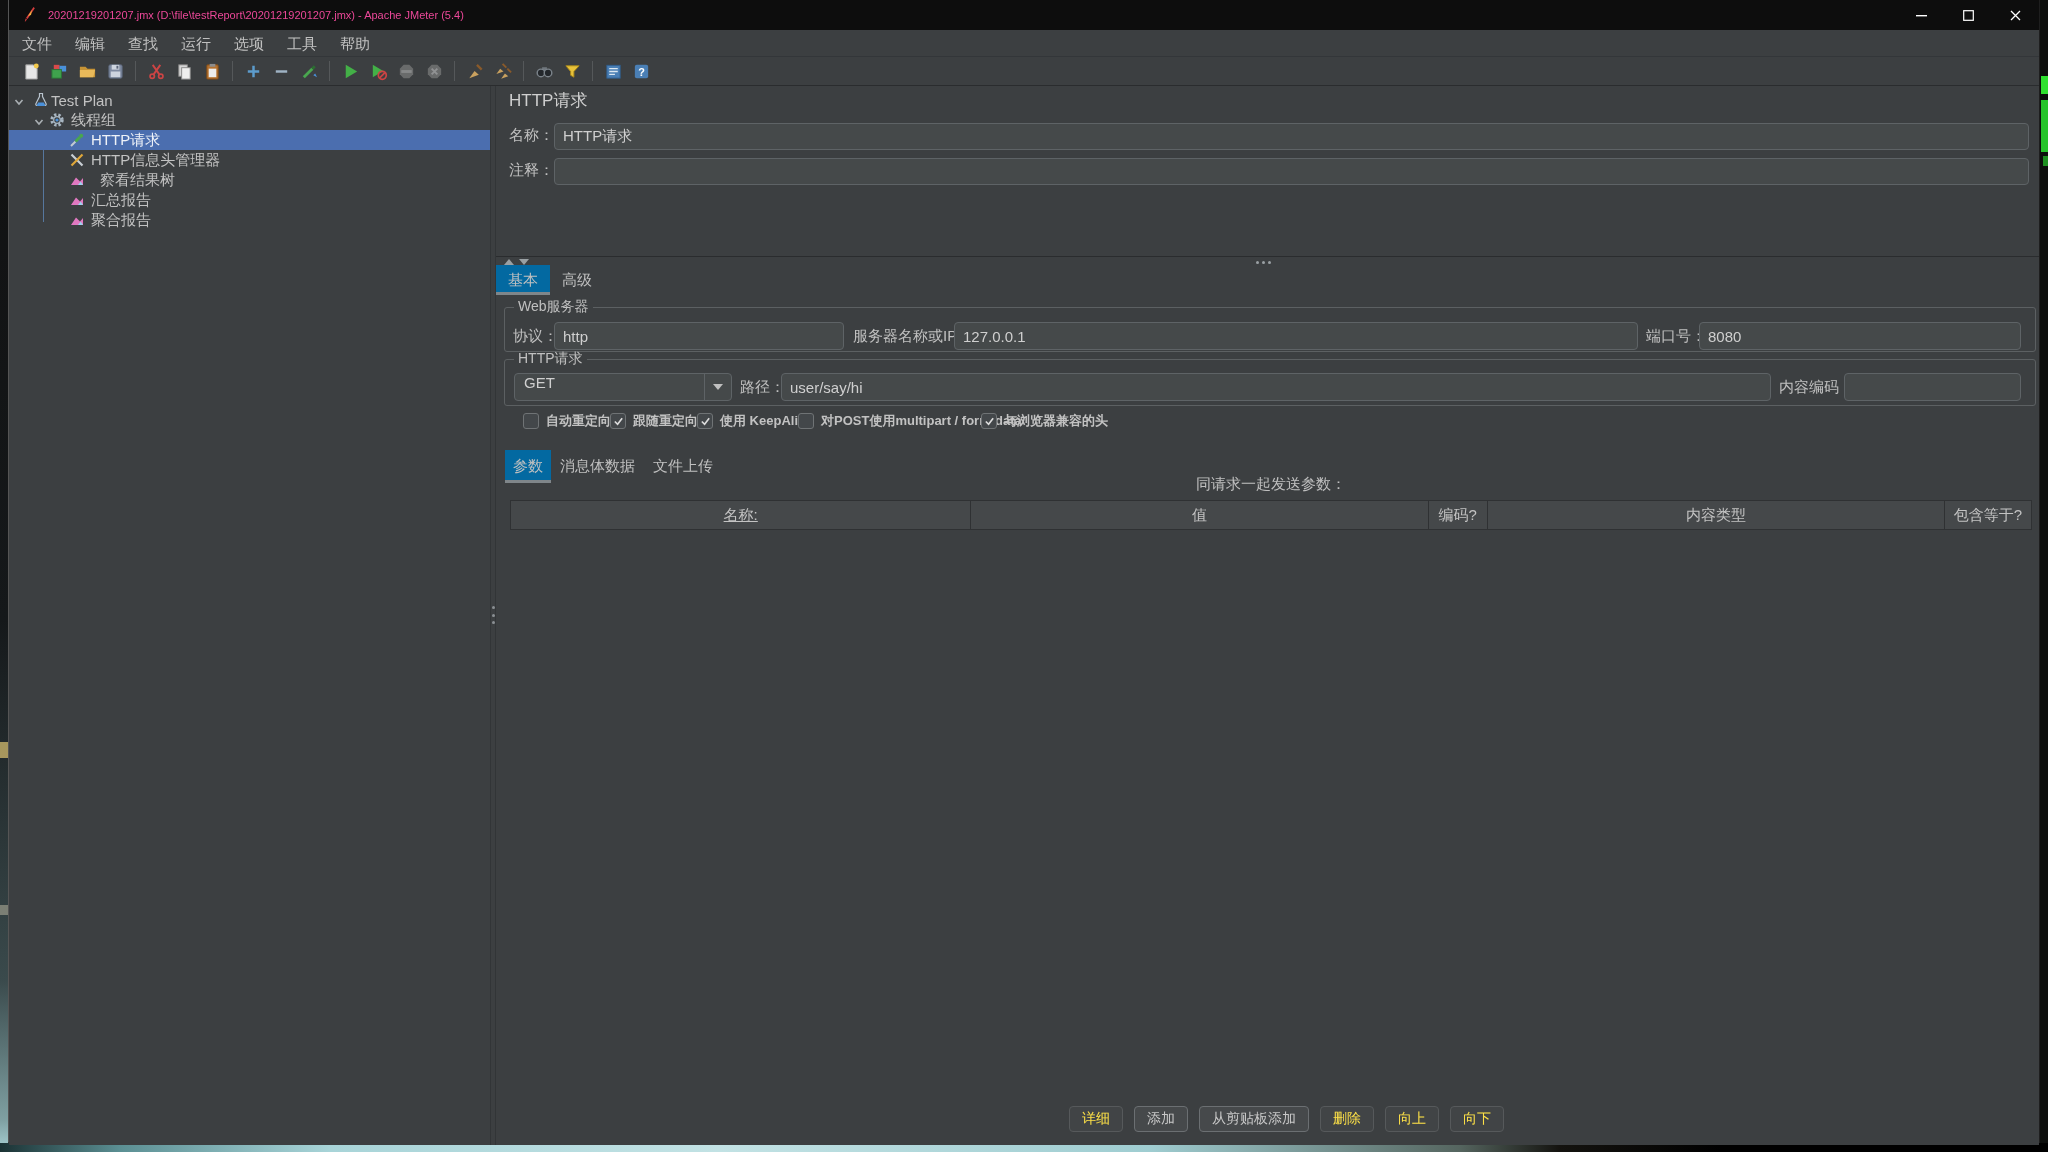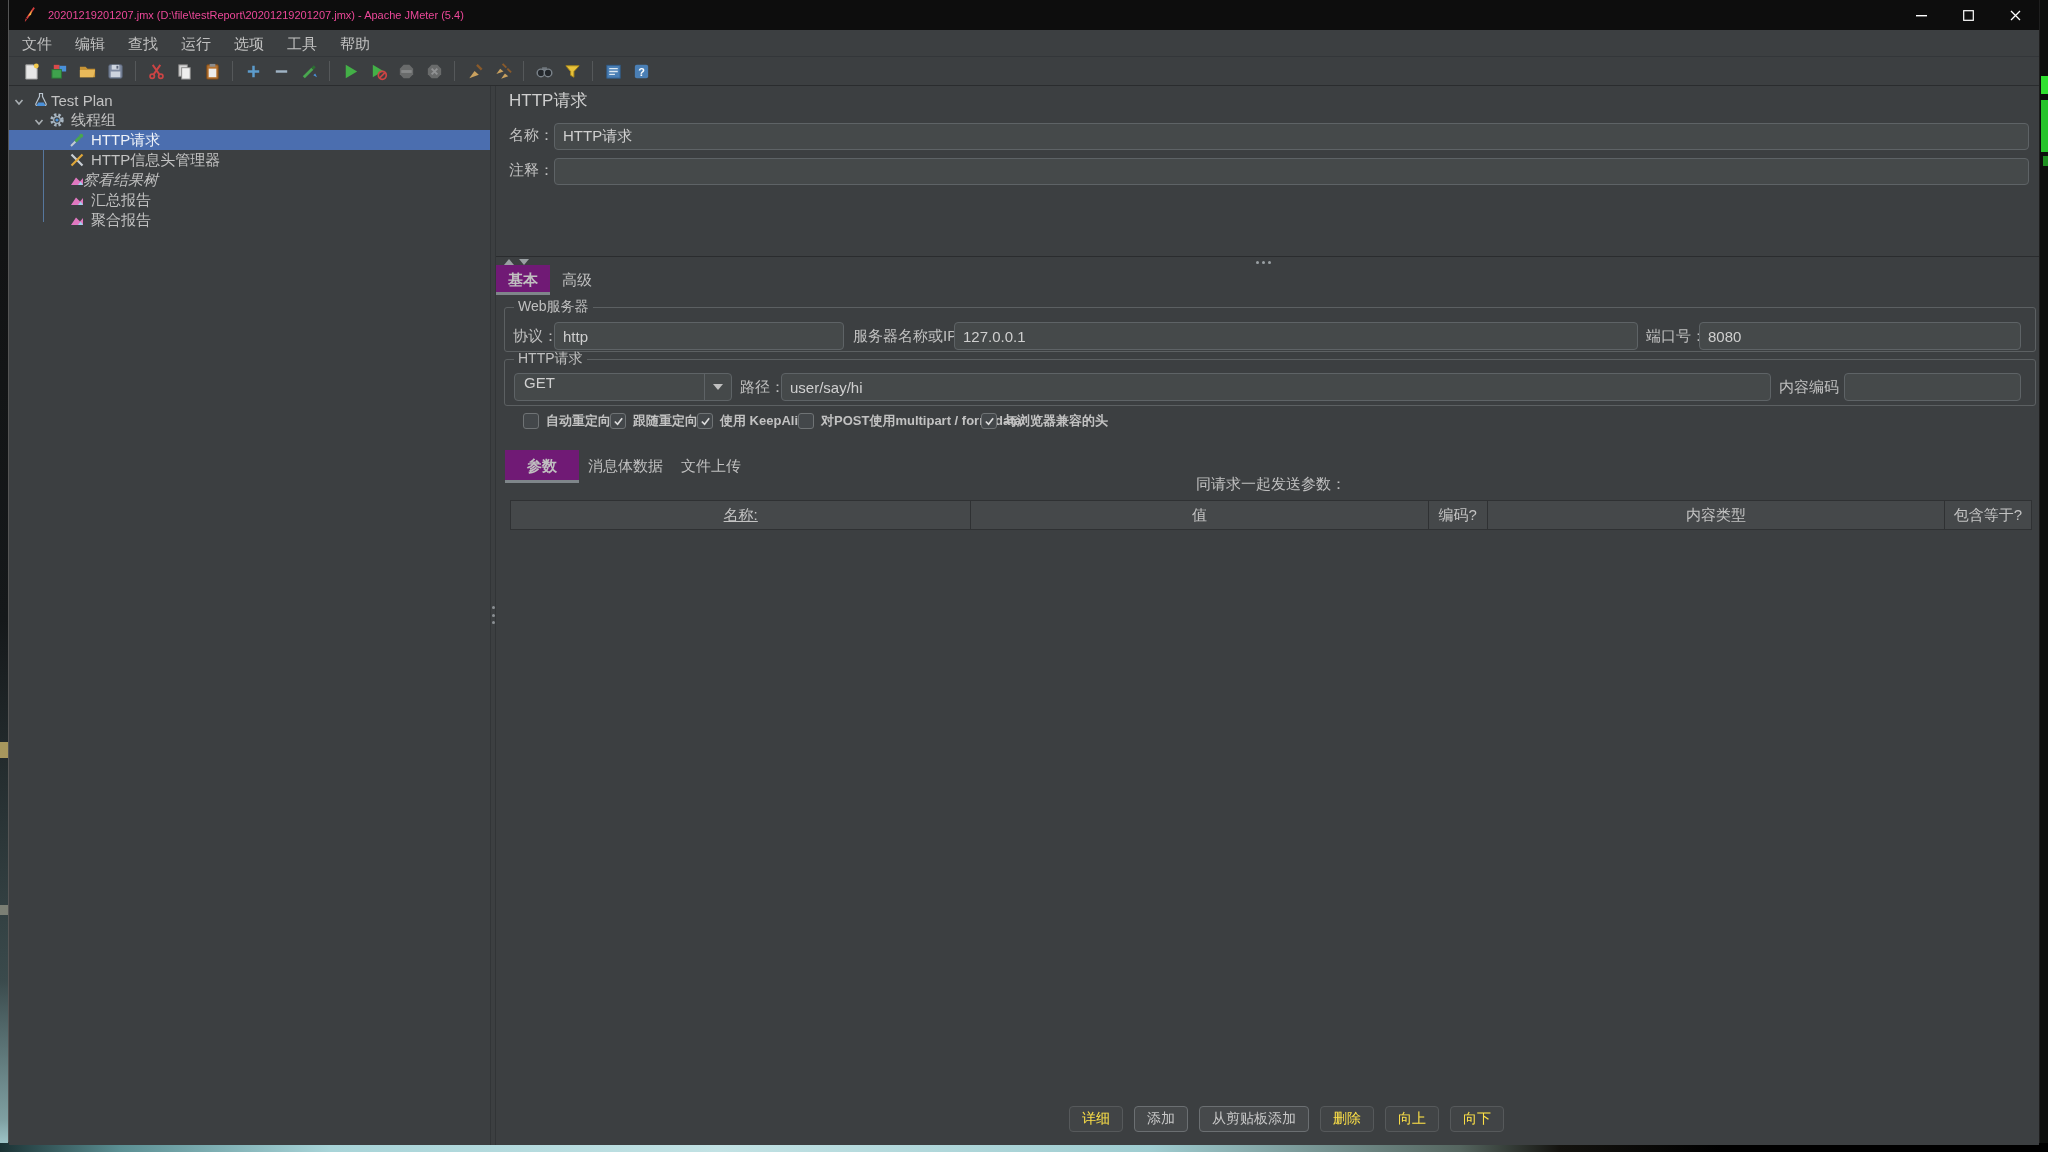--- a/index.html
+++ b/index.html
@@ -57,21 +57,21 @@
   .splitbar{position:absolute;left:0;top:170px;width:100%;height:9px;border-top:1px solid #2a2c2e;}
   .split-arrows{position:absolute;left:8px;top:2px;display:flex;gap:5px;}
   .arr-up{width:0;height:0;border-left:5px solid transparent;border-right:5px solid transparent;border-bottom:6px solid #9aa0a3;}
   .arr-dn{width:0;height:0;border-left:5px solid transparent;border-right:5px solid transparent;border-top:6px solid #9aa0a3;}
   .split-dots{position:absolute;left:760px;top:4px;display:flex;gap:3px;}
   .split-dots i{width:3px;height:3px;background:#9aa0a3;border-radius:50%;display:block;}
 
   .tabstrip{position:absolute;left:0;top:179px;height:30px;display:flex;}
   .tab{min-width:54px;padding:0 12px;box-sizing:border-box;display:flex;align-items:center;justify-content:center;
        font-size:15px;color:#c0c0c0;position:relative;}
-  .tab.selected{background:#701a75;font-weight:bold;}
+  .tab.selected{background:#0369a1;}
   .tab.selected:after{content:"";position:absolute;left:0;right:0;bottom:0;height:3px;background:#7f868a;}
 
   fieldset.group{position:absolute;border:1px solid #5c6062;border-radius:3px;margin:0;padding:0;background:transparent;}
   fieldset.group legend{font-size:14px;color:#c0c0c0;margin-left:9px;padding:0 4px;}
 
   .combo{position:absolute;background:#45494a;border:1px solid #5e6366;border-radius:4px;display:flex;box-sizing:border-box;}
   .combo .val{flex:1;padding-left:9px;font-size:15px;color:#cfcfcf;}
   .combo .dd{width:26px;align-self:stretch;border-left:1px solid #5e6366;display:flex;align-items:center;justify-content:center;}
   .dd-arrow{width:0;height:0;border-left:5px solid transparent;border-right:5px solid transparent;border-top:6px solid #c0c0c0;}
 
@@ -317,21 +317,21 @@
                 <path d="M2.5 2.5l11 11" stroke="#c9cfd4" stroke-width="2.2"></path>
                 <path d="M13.5 2.5l-11 11" stroke="#e0a839" stroke-width="2.2"></path>
               </svg></span>
             <span class="t-label" style="left: 82px;">HTTP信息头管理器</span>
           </div>
           <div class="tree-row" style="top: 84px;">
             <span class="t-icon" style="left: 60px; top: 2px;"><svg viewBox="0 0 16 16">
                 <path d="M2 13L7 5.5l4 4 3-3.5V13z" fill="#e078c0"></path>
                 <path d="M9 13l2.6-3.6L14 13z" fill="#9fd0ee"></path>
               </svg></span>
-            <span class="t-label" style="left: 74px; font-style: italic;">察看结果树</span>
+            <span class="t-label" style="left: 91px;">察看结果树</span>
           </div>
           <div class="tree-row" style="top: 124px;">
             <span class="t-icon" style="left: 60px; top: 2px;"><svg viewBox="0 0 16 16">
                 <path d="M2 13L7 5.5l4 4 3-3.5V13z" fill="#e078c0"></path>
                 <path d="M9 13l2.6-3.6L14 13z" fill="#9fd0ee"></path>
               </svg></span>
             <span class="t-label" style="left: 82px;">聚合报告</span>
           </div>
           <div class="tree-row" style="top: 104px;">
             <span class="t-icon" style="left: 60px; top: 2px;"><svg viewBox="0 0 16 16">
@@ -429,21 +429,21 @@
               <span class="box">
                 <svg viewBox="0 0 12 12" width="11" height="11">
                   <path d="M2 6l3 3 5-6.5" fill="none" stroke="#dcdcdc" stroke-width="1.8"></path>
                 </svg>
               </span>
               <span class="lbl">与浏览器兼容的头</span>
             </label>
           </div>
 
         <div class="subtabs">
-            <div class="tab selected" style="min-width: 0px; padding: 0px 22px;">参数</div>
+            <div class="tab selected" style="min-width: 0px; padding: 0px 8px;">参数</div>
             <div class="tab" style="min-width: 0px; padding: 0px 9px;">消息体数据</div>
             <div class="tab" style="min-width: 0px; padding: 0px 9px;">文件上传</div>
           </div>
 
         <div class="caption">同请求一起发送参数：</div>
 
         <div class="thead">
             <div class="th" style="width: 461px; text-decoration: underline;">名称:</div>
             <div class="th" style="width: 458px;">值</div>
             <div class="th" style="width: 59px;">编码?</div>

